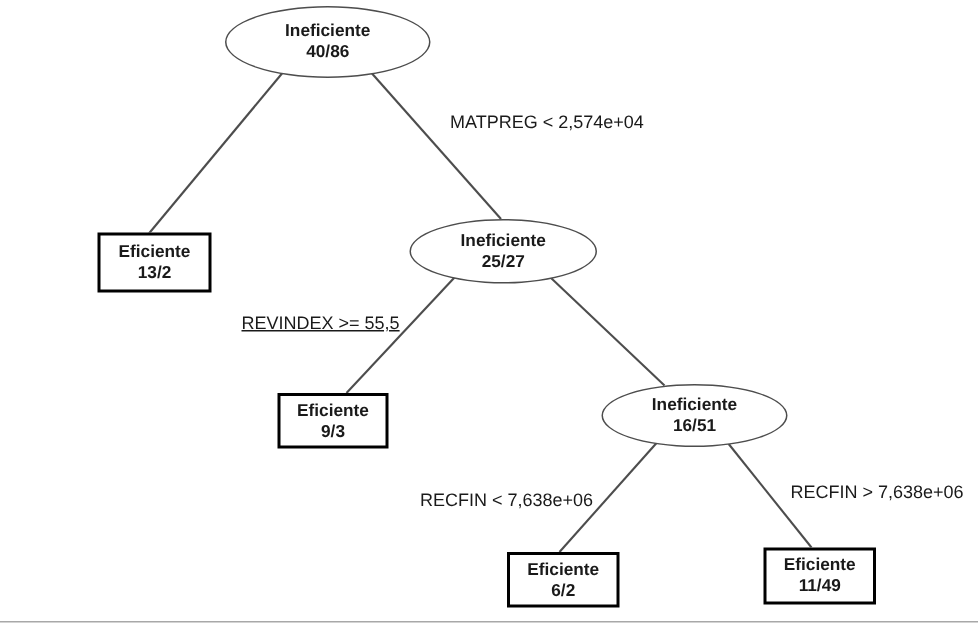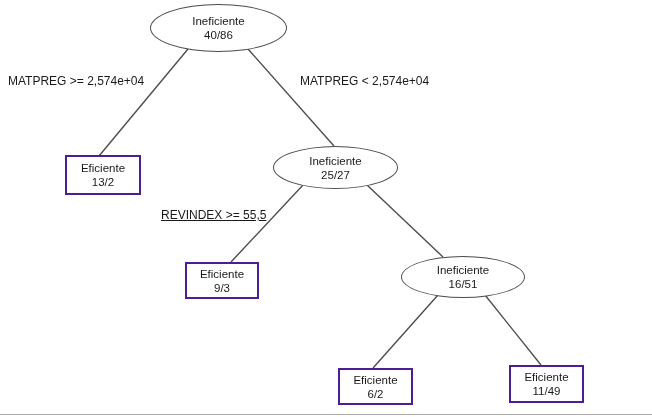--- a/index.html
+++ b/index.html
@@ -31,27 +31,28 @@
     position: absolute;
     box-sizing: border-box;
     display: flex;
     flex-direction: column;
     align-items: center;
     justify-content: center;
     font-size: 11.5px;
     line-height: 14px;
     background: #ffffff;
     color: #1a1a1a;
+    font-weight: bold;
   }
   .node.ellipse {
     border: 1.6px solid #4d4d4d;
     border-radius: 50%;
   }
   .node.rect {
-    border: 2px solid #4c1d95;
+    border: 2px solid #000000;
   }
   .edge-label {
     position: absolute;
     font-size: 12px;
     line-height: 14px;
     white-space: nowrap;
     color: #1a1a1a;
   }
   .bottom-rule {
     position: absolute;
@@ -104,19 +105,20 @@
   <div class="node rect" style="left:338px; top:368px; width:75px; height:37px;">
     <span>Eficiente</span>
     <span>6/2</span>
   </div>
 
   <div class="node rect" style="left:509px; top:365px; width:75px; height:38px;">
     <span>Eficiente</span>
     <span>11/49</span>
   </div>
 
-  <div class="edge-label" style="left:8px;   top:74px;">MATPREG &gt;= 2,574e+04</div>
   <div class="edge-label" style="left:300px; top:74px;">MATPREG &lt; 2,574e+04</div>
   <div class="edge-label" style="left:161px; top:208px;text-decoration:underline;">REVINDEX &gt;= 55,5</div>
+  <div class="edge-label" style="left:280px; top:326px;">RECFIN &lt; 7,638e+06</div>
+  <div class="edge-label" style="left:527px; top:321px;">RECFIN &gt; 7,638e+06</div>
 
   <div class="bottom-rule"></div>
 
 </div>
 
 </body></html>

